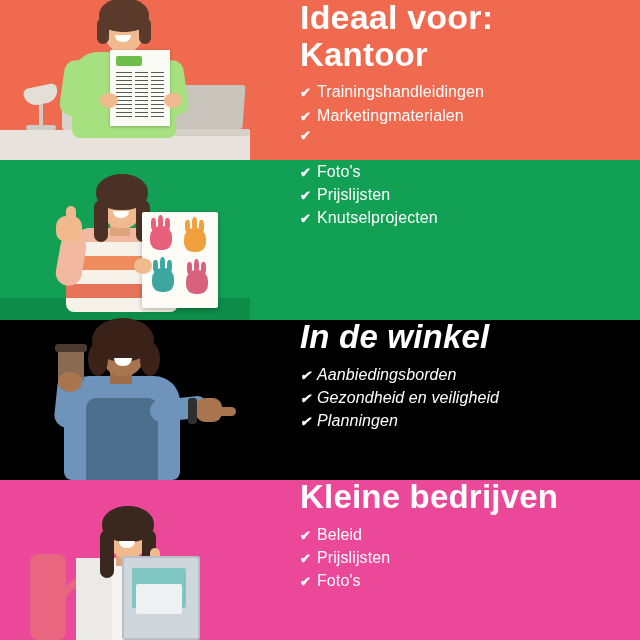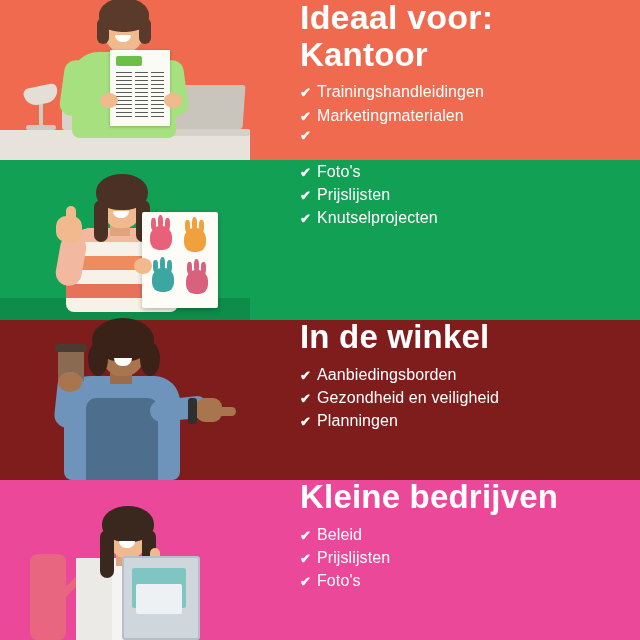--- a/index.html
+++ b/index.html
@@ -22,21 +22,21 @@
   }
   .band {
     position: relative;
     flex: 1 1 0;
     display: flex;
     overflow: visible;
     gap: 32px;
   }
   .band-1 { background: #ef6a4e; }
   .band-2 { background: #12a055; }
-  .band-3 { background: #7f1d1d; }
+  .band-3 { background: #000000; font-style: italic; }
   .band-4 { background: #ec4899; }
 
   .photo-col {
     position: relative;
     width: 250px;
     height: 100%;
     flex: 0 0 250px;
   }
   .text-col {
     position: relative;

